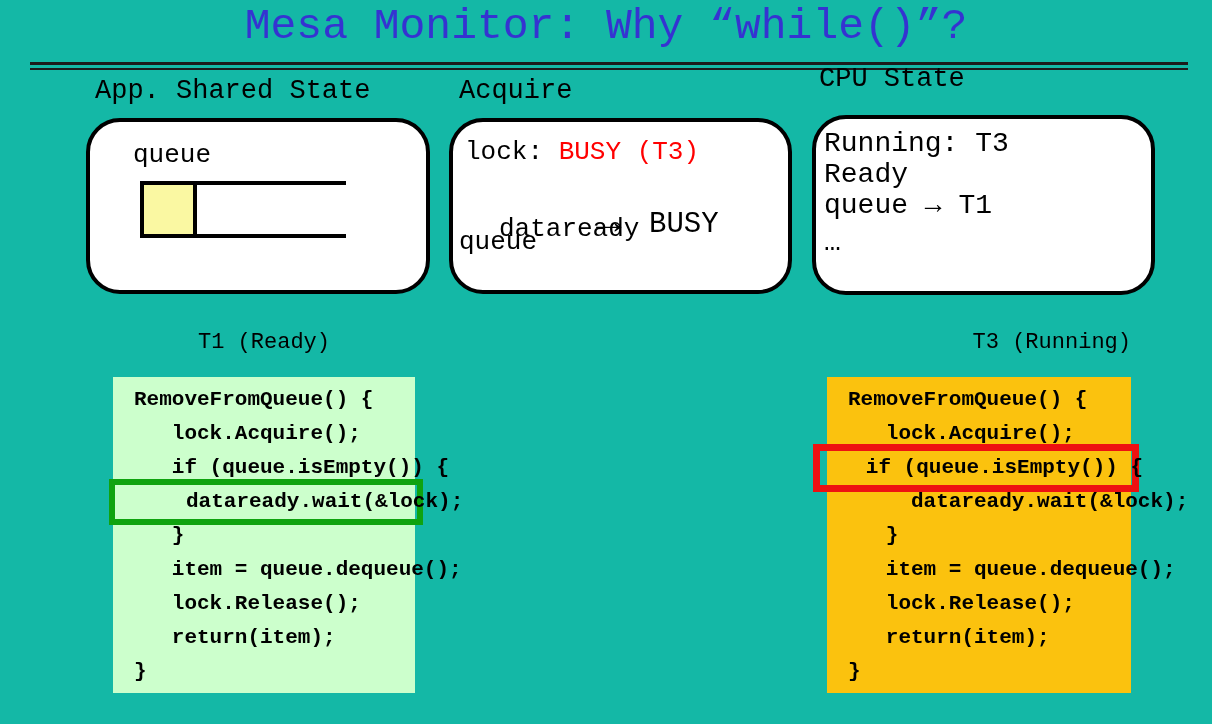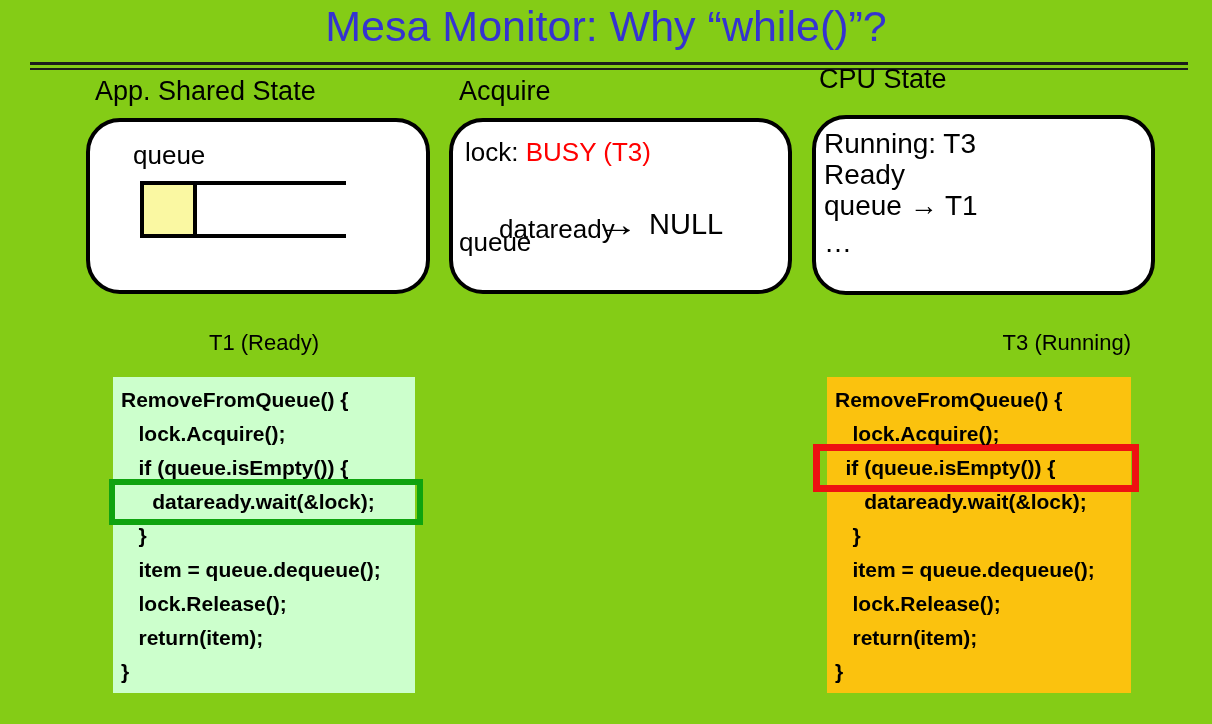--- a/index.html
+++ b/index.html
@@ -1,18 +1,18 @@
 <!DOCTYPE html>
 <html><head>
 <meta charset="utf-8">
 <style>
   html,body { margin:0; padding:0; background:#ffffff; }
   .slide {
-    position:relative; width:1212px; height:724px; background:#84cc16;
-    font-family:Liberation Sans, sans-serif; color:#000; overflow:hidden;
+    position:relative; width:1212px; height:724px; background:#14b8a6;
+    font-family:Liberation Mono, monospace; color:#000; overflow:hidden;
   }
   .abs { position:absolute; }
 
   .title {
     top:2px; left:0; width:100%; text-align:center;
     font-size:43px; color:#3533D1; letter-spacing:0;
   }
   .rule {
     top:62px; left:30px; width:1158px; height:3px;
     border-top:3px solid #1c1c1c; border-bottom:2px solid #1c1c1c;
@@ -44,21 +44,21 @@
 
   
   .thread-label { font-size:22px; text-align:center; }
   .codeblock {
     box-sizing:border-box; padding:6px 0;
     font-weight:bold; font-size:21px;
   }
   .codeblock.t1 { background:#CCFFCC; }
   .codeblock.t3 { background:#FBC20E; }
   .code-line {
-    white-space:pre; height:34px; line-height:34px; padding-left:8px;
+    white-space:pre; height:34px; line-height:34px; padding-left:8px;margin-left:13px;
   }
   .hl-green {
     border:6px solid #0FA30F;
     margin:-6px -8px -6px -4px;
   }
   .hl-red {
     border:7px solid #EE1111;
     margin:-7px -8px -7px -14px;
   }
 </style>
@@ -82,21 +82,21 @@
   </div>
 
   <div class="abs rbox" style="left:449px; top:118px; width:343px; height:176px;">
     <div class="abs mon-text" style="left:12px; top:15px;">
       <span>lock:</span>
       <span class="busy">BUSY (T3)</span>
     </div>
     <div class="abs mon-text" style="left:6px; top:92px;margin-left:40px;">dataready</div>
     <div class="abs mon-text" style="left:6px; top:105px;">queue</div>
     <div class="abs mon-arrow" style="left:143px; top:83px;">→</div>
-    <div class="abs null-val" style="left:196px; top:86px;">NULL</div>
+    <div class="abs null-val" style="left:196px; top:86px;">BUSY</div>
   </div>
 
   <div class="abs rbox" style="left:812px; top:115px; width:343px; height:180px;">
     <div class="abs" style="left:8px; top:9px;">
       <div class="cpu-line">Running: T3</div>
       <div class="cpu-line">Ready</div>
       <div class="cpu-line">queue → T1</div>
       <div class="cpu-line cpu-ellipsis">…</div>
     </div>
   </div>

